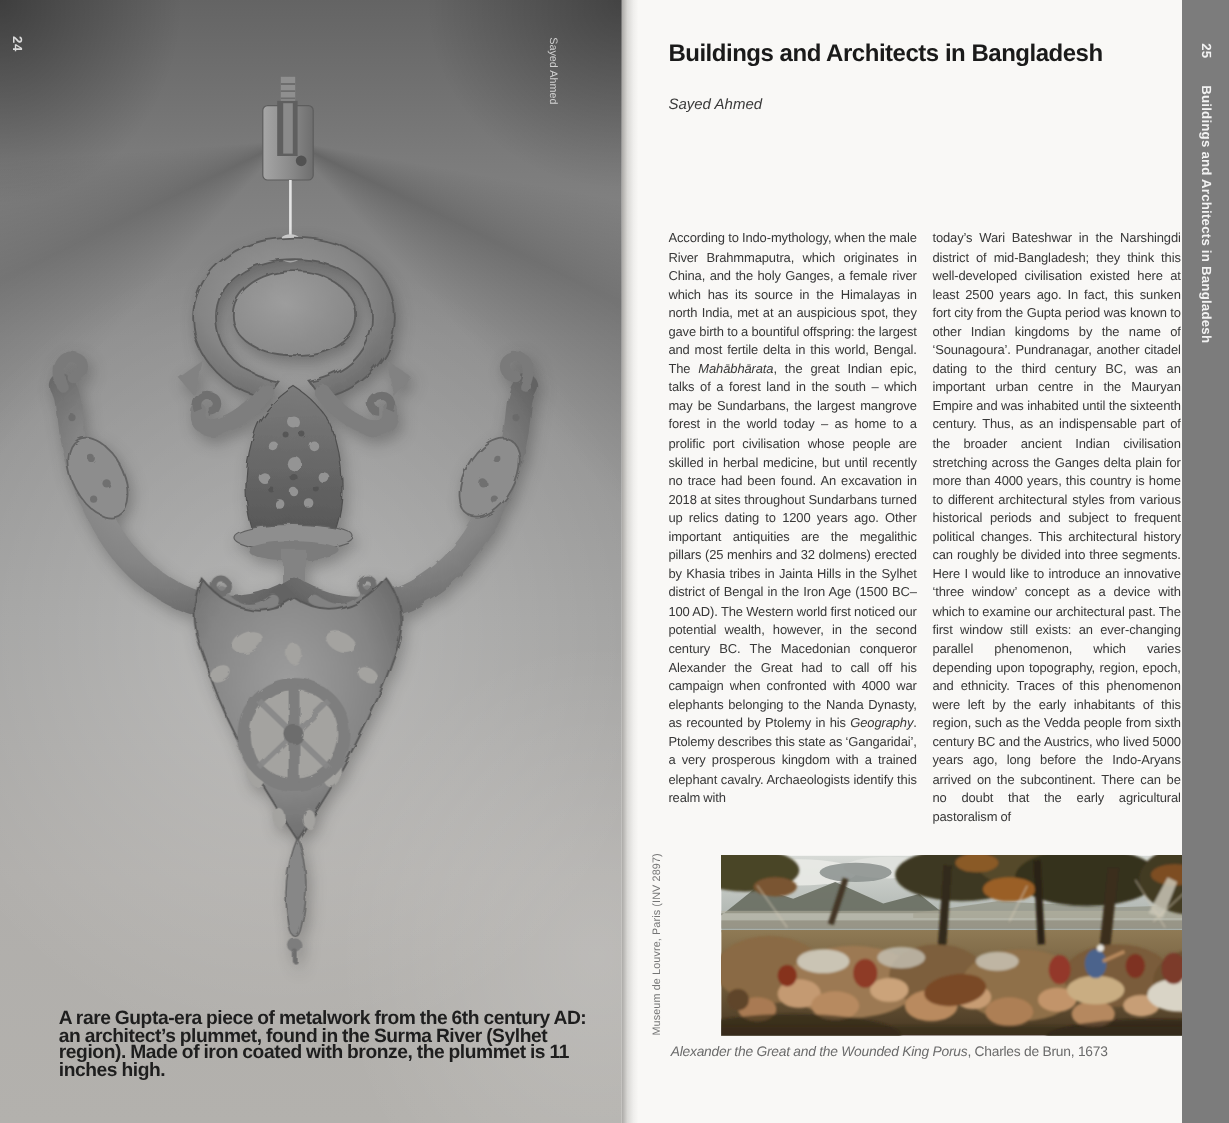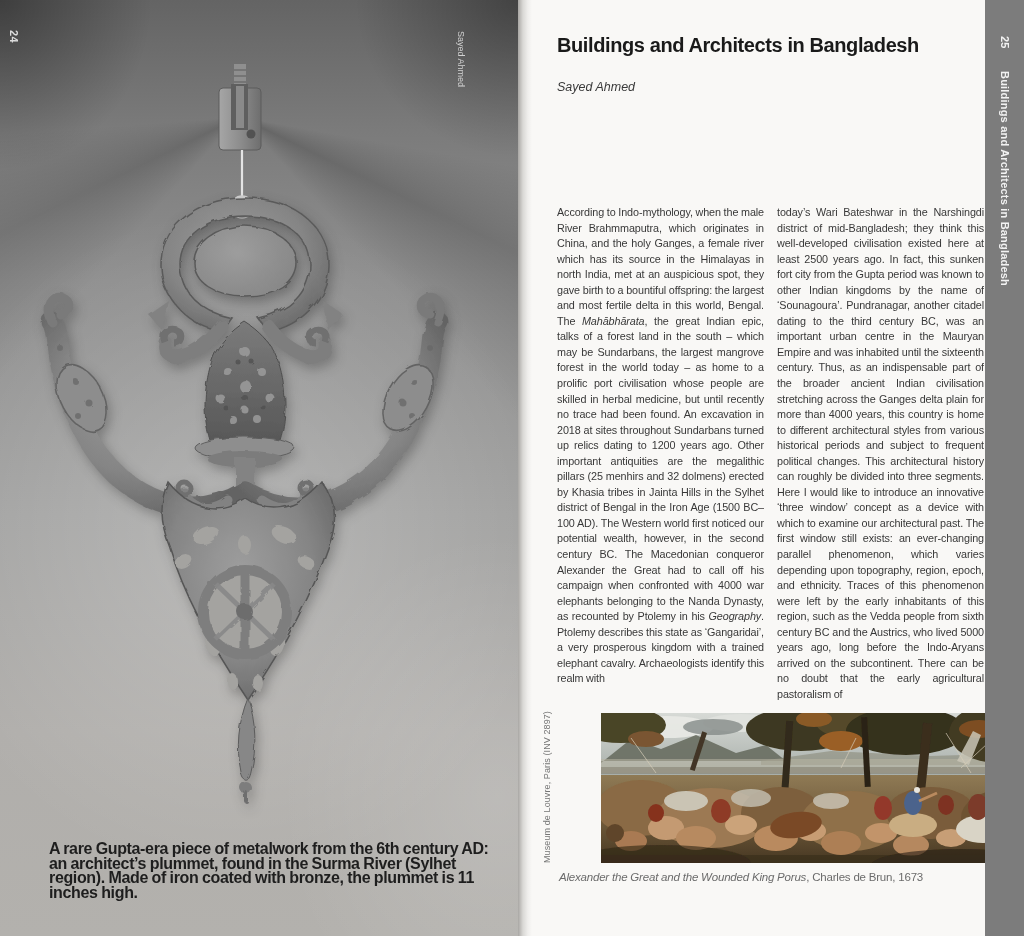--- a/index.html
+++ b/index.html
@@ -25,21 +25,21 @@
   .photo-caption{position:absolute;left:49px;top:842px;width:446px;z-index:4;color:#1e1e1e;
                  font-weight:bold;font-size:16px;line-height:14.6px;letter-spacing:-.35px;word-spacing:-.5px;}
   
   .gutter{flex:0 0 14px;height:936px;
     background:linear-gradient(90deg,#a9a7a4 0%,#d9d8d5 35%,#efeeec 70%,#f9f8f6 100%);}
   
   .text-page{position:relative;flex:0 0 453px;height:936px;background:#f9f8f6;}
   .page-title{position:absolute;left:25px;top:34px;margin:0;font-size:20px;font-weight:bold;
               color:#1a1a1a;letter-spacing:-.4px;white-space:nowrap;}
   .author{position:absolute;left:25px;top:80px;font-style:italic;font-size:12.5px;color:#3a3a3a;}
-  .columns{position:absolute;left:25px;top:205px;width:428px;height:500px;overflow:hidden;
+  .columns{position:absolute;left:25px;top:192px;width:428px;height:500px;overflow:hidden;
            display:flex;gap:13px;}
   .col{width:207px;text-align:justify;font-size:10.8px;line-height:15.55px;color:#383838;
        letter-spacing:-.1px;word-spacing:-.3px;}
   .col em{font-style:italic;}
   .figure{position:absolute;left:25px;top:713px;width:428px;height:110px;margin:0;padding-left:44px;}
   .fig-credit{position:absolute;left:-15px;top:0;height:150px;font-size:9px;color:#757575;
               white-space:nowrap;letter-spacing:.1px;}
   .fig-caption{position:absolute;left:2px;top:158px;width:426px;font-size:11.5px;color:#6b6b6b;
                white-space:nowrap;letter-spacing:-.2px;}
   .fig-caption em{font-style:italic;}

